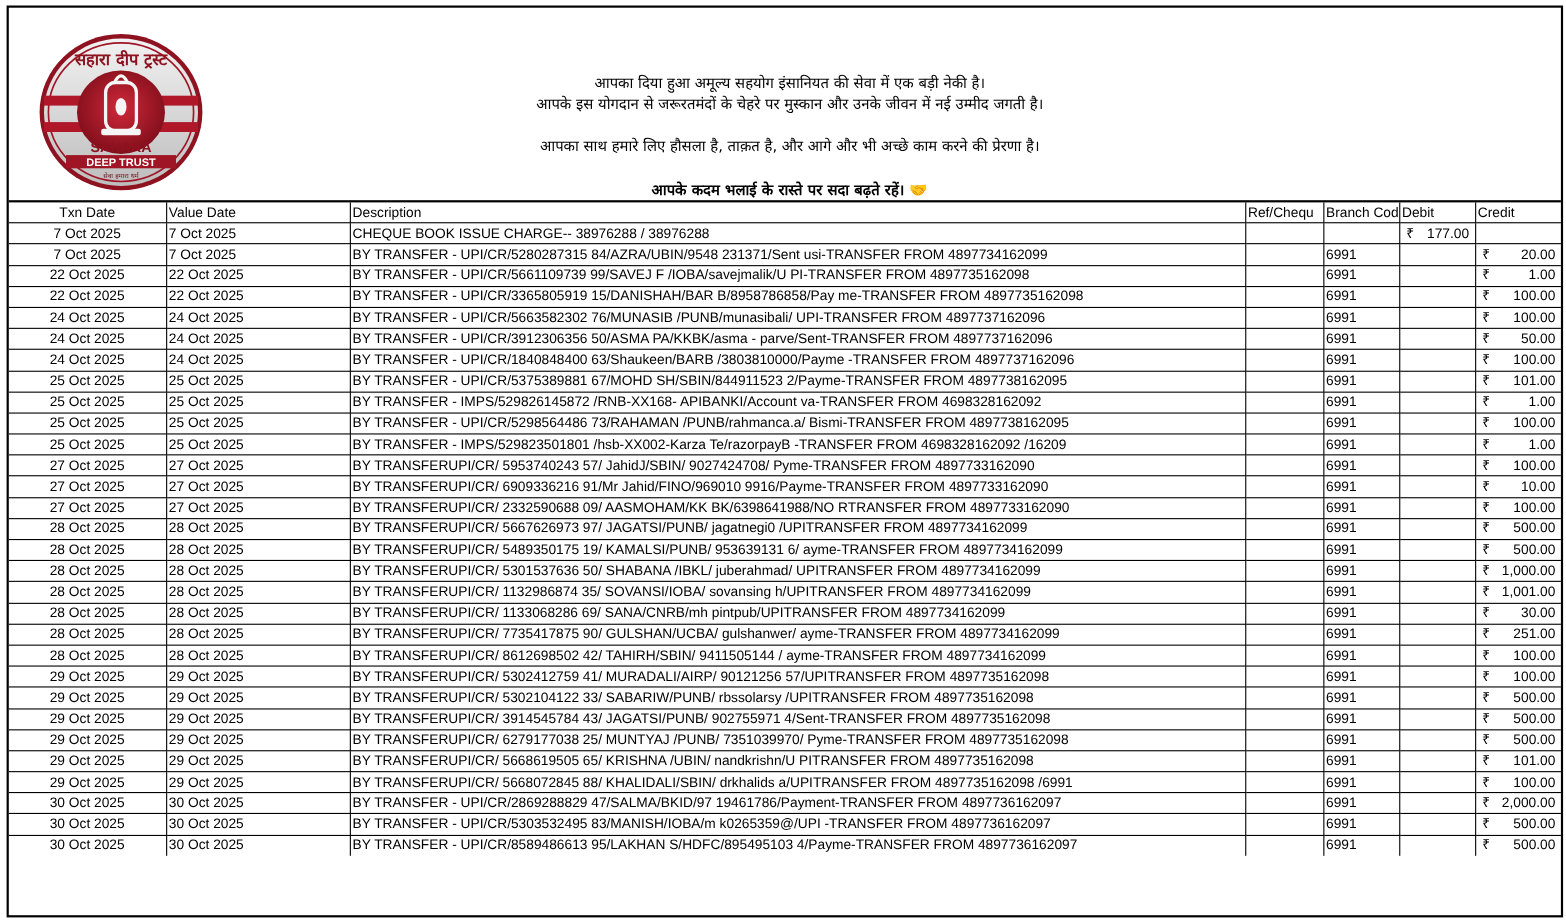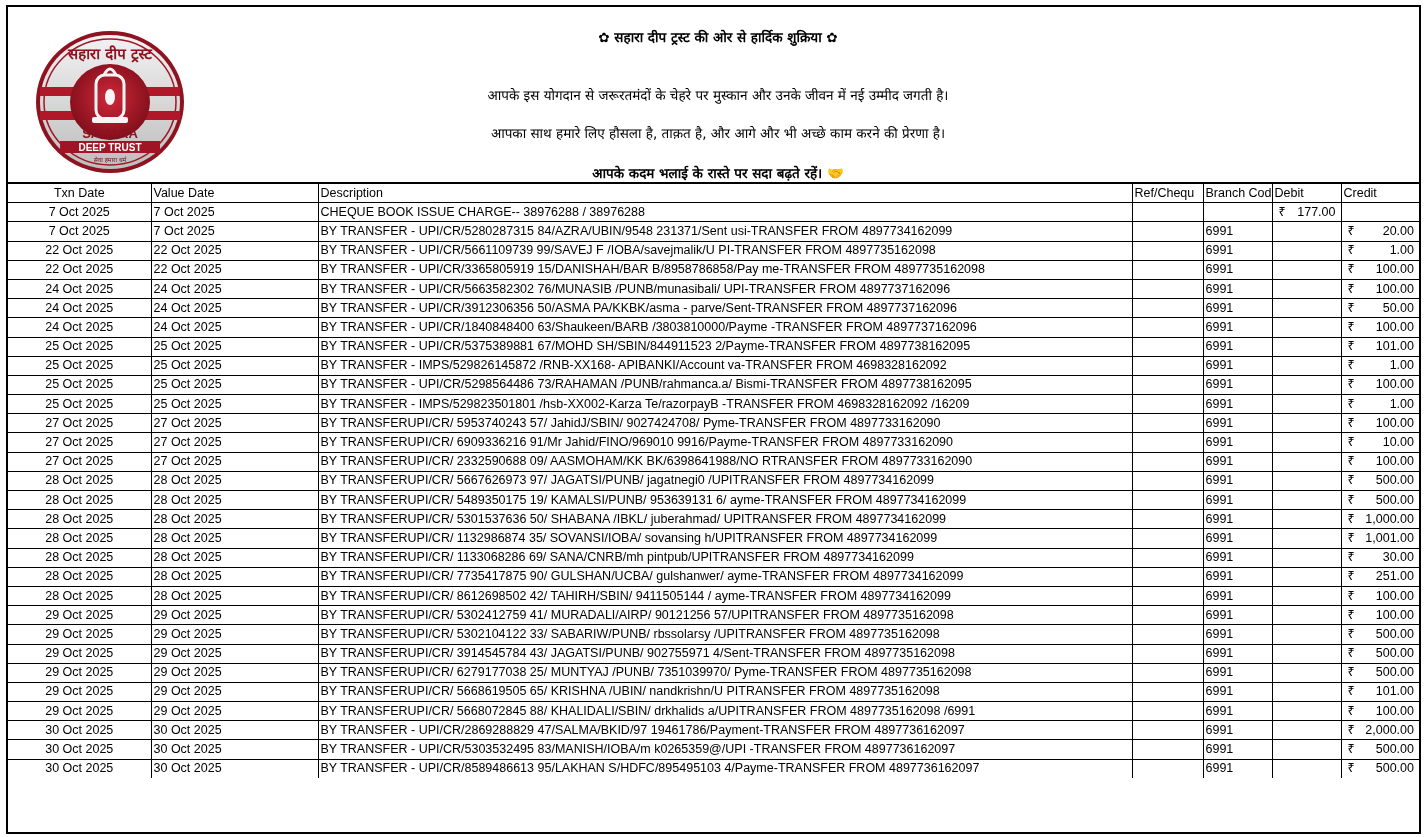--- a/index.html
+++ b/index.html
@@ -56,25 +56,21 @@
       <path d="M70 46 Q76 34 82 46" fill="none" stroke="#f5f5f5" stroke-width="3"></path>
       <ellipse cx="76" cy="68" rx="5" ry="8" fill="#f5f5f5"></ellipse>
       <rect x="58" y="88" width="36" height="6" rx="2" fill="#f5f5f5"></rect>
       <text x="76" y="30" text-anchor="middle" font-family="DejaVu Sans, sans-serif" font-size="15" fill="#8e1220" font-weight="bold">सहारा दीप ट्रस्ट</text>
       <text x="76" y="109" text-anchor="middle" font-family="Liberation Sans, sans-serif" font-size="13" font-weight="bold" fill="#8e1220">SAHARA</text>
       <rect x="26" y="112" width="100" height="12" fill="#a01525"></rect>
       <text x="76" y="122" text-anchor="middle" font-family="Liberation Sans, sans-serif" font-size="10" font-weight="bold" fill="#ffffff">DEEP TRUST</text>
       <text x="76" y="133" text-anchor="middle" font-family="DejaVu Sans, sans-serif" font-size="6" fill="#6a0a14">सेवा हमारा धर्म</text>
     </svg>
 
-    <div class="msg title">
-      <span class="emoji">✿</span>
-      <span>सहारा दीप ट्रस्ट की ओर से हार्दिक शुक्रिया</span>
-      <span class="emoji">✿</span>
-    </div>
+    <div class="msg l1">आपका दिया हुआ अमूल्य सहयोग इंसानियत की सेवा में एक बड़ी नेकी है।</div>
     <div class="msg l2">आपके इस योगदान से जरूरतमंदों के चेहरे पर मुस्कान और उनके जीवन में नई उम्मीद जगती है।</div>
     <div class="msg l3">आपका साथ हमारे लिए हौसला है, ताक़त है, और आगे और भी अच्छे काम करने की प्रेरणा है।</div>
     <div class="msg l4">
       <span>आपके कदम भलाई के रास्ते पर सदा बढ़ते रहें।</span>
       <span class="emoji">🤝</span>
     </div>
   </div>
 
   <table class="tx">
     <colgroup>

